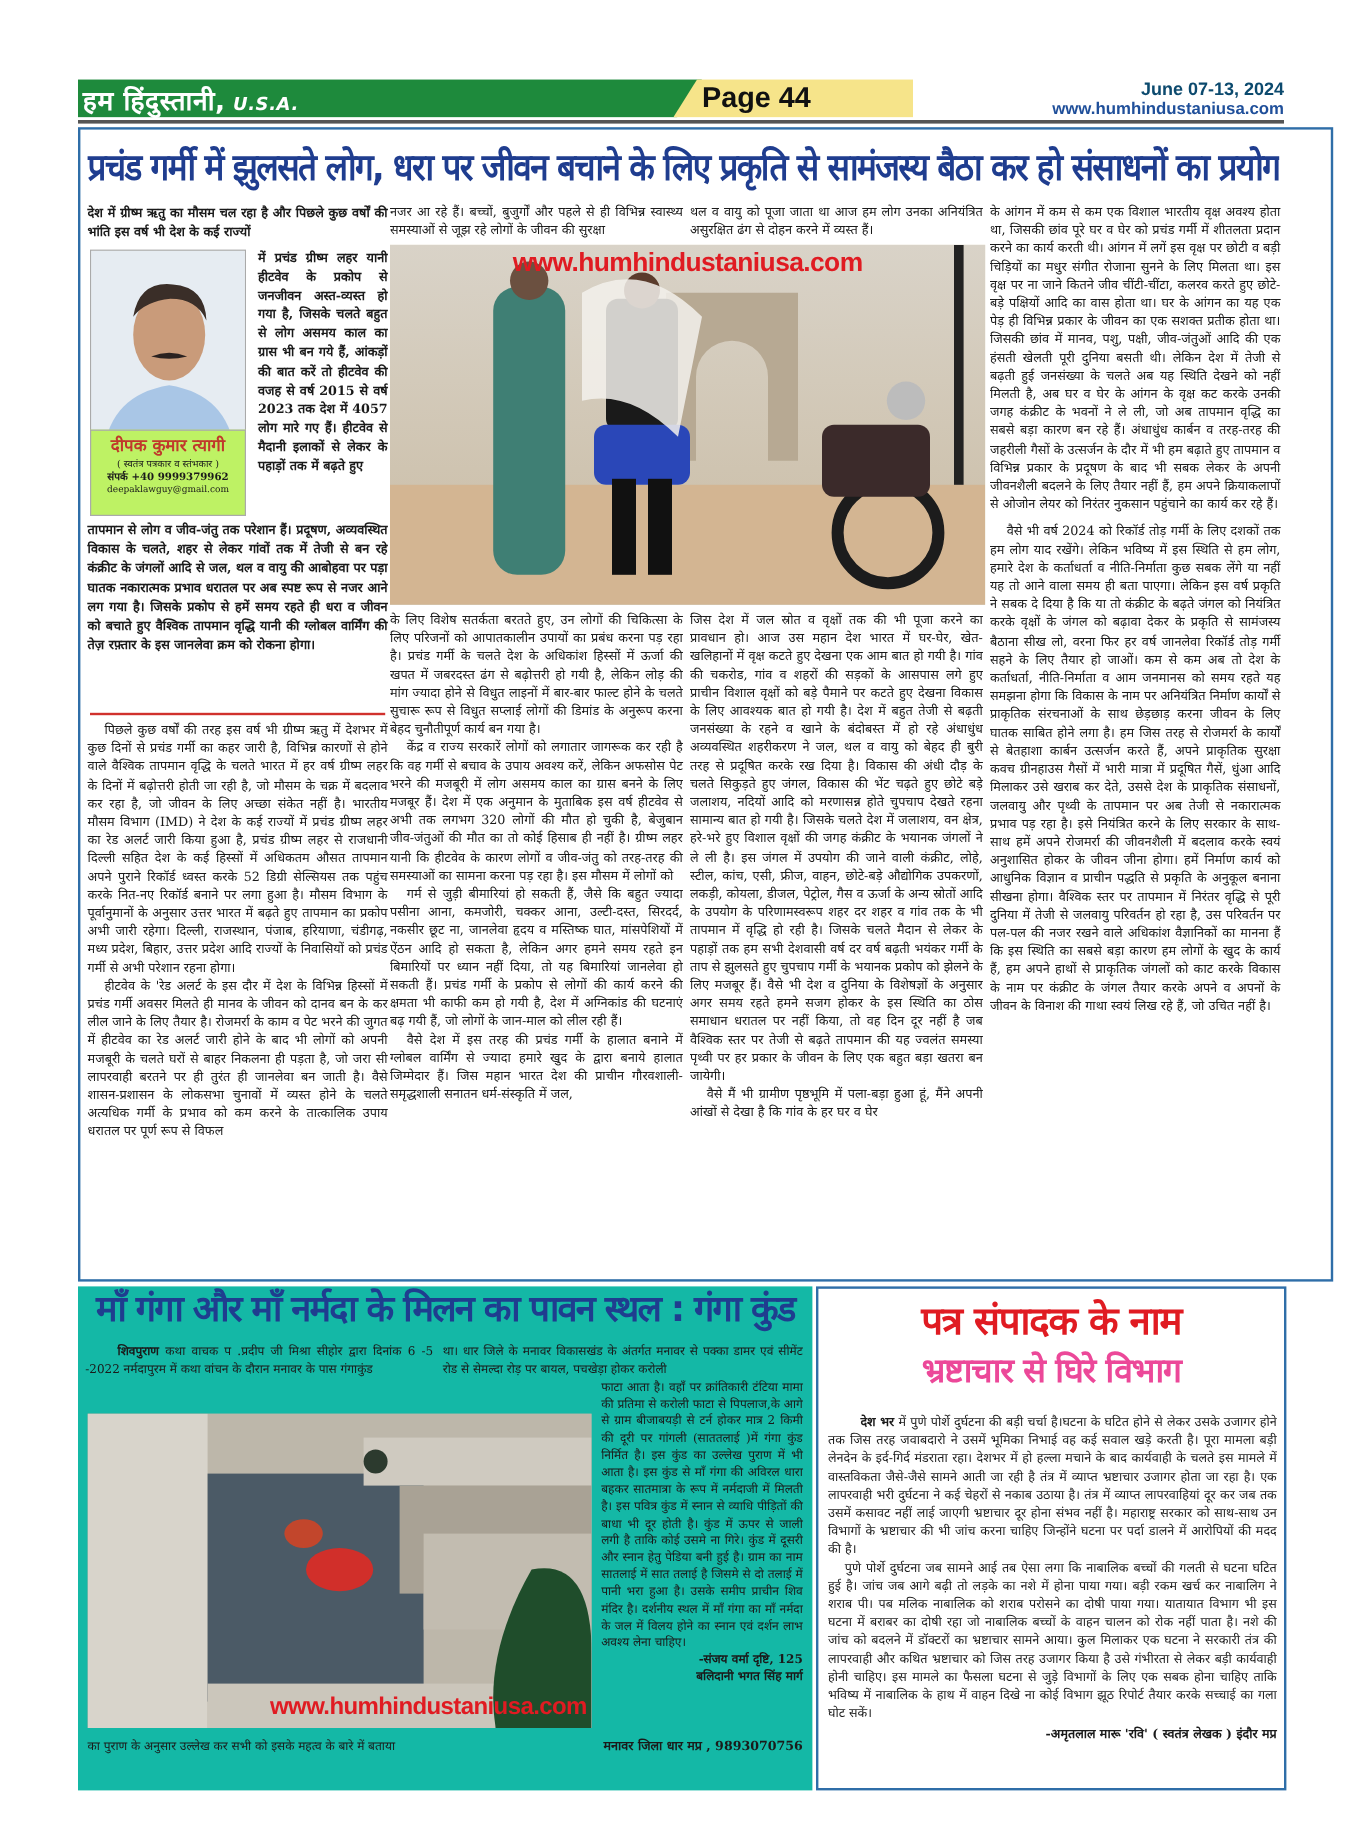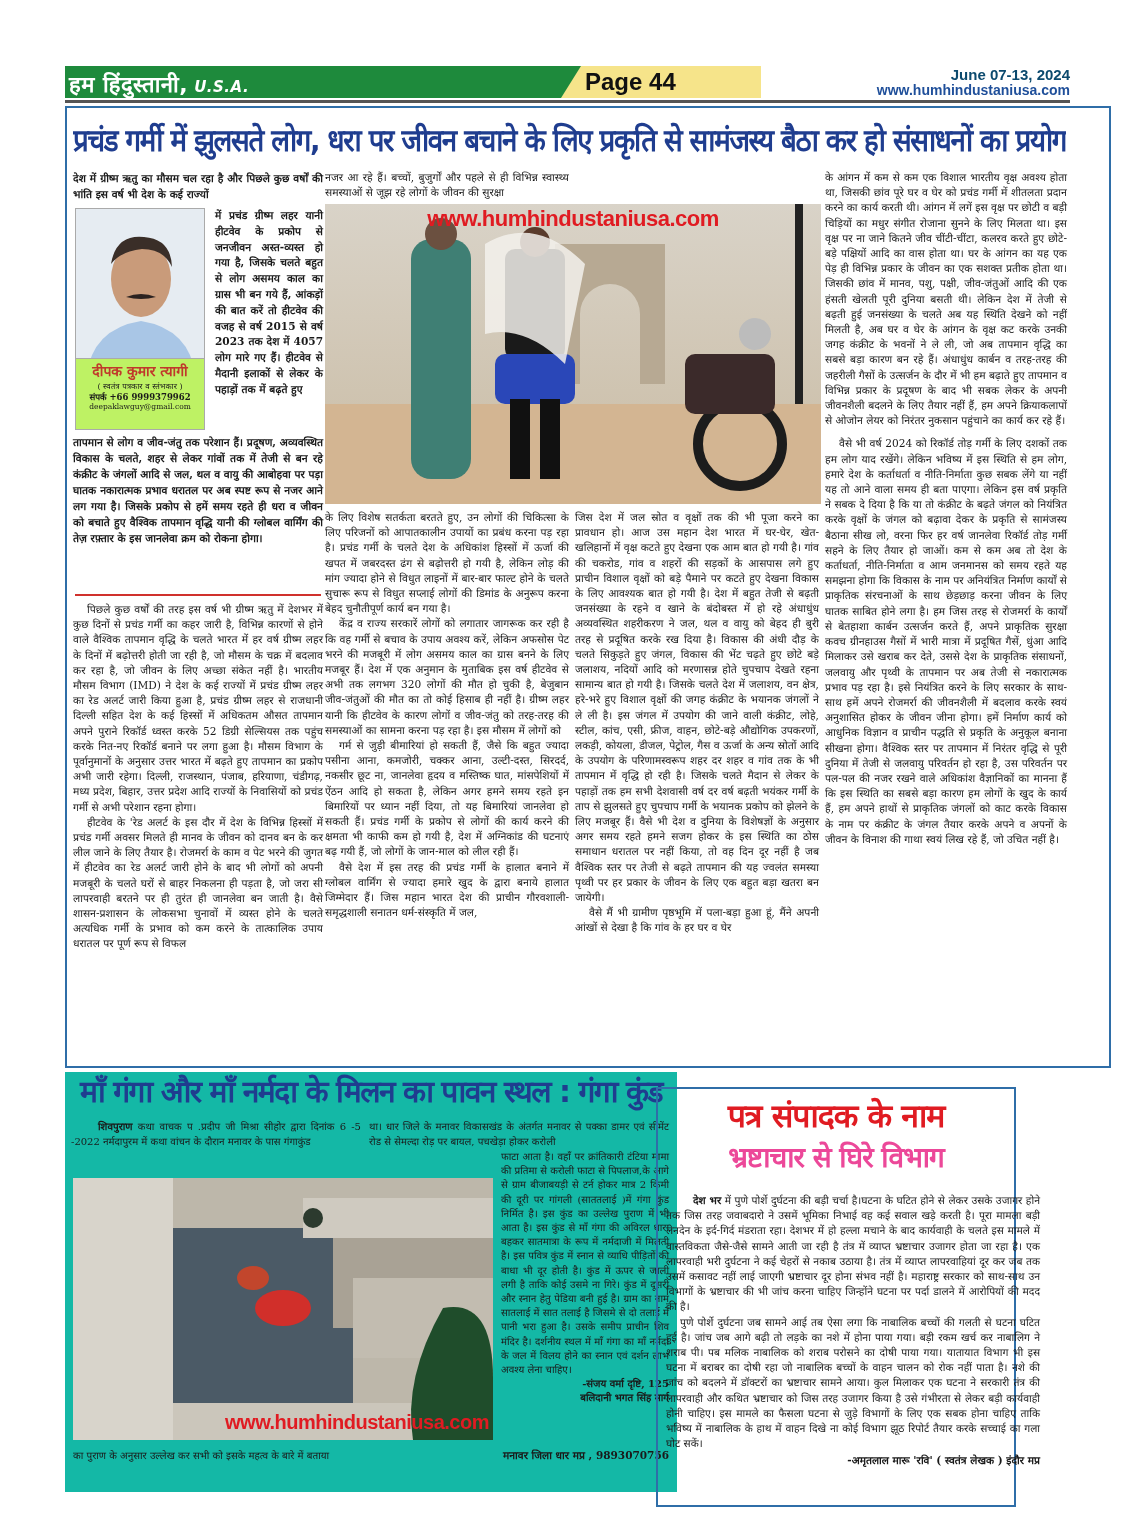--- a/index.html
+++ b/index.html
@@ -51,21 +51,21 @@
 
   
   .ganga-box { position: absolute; left: 65px; top: 1072px; width: 612px; height: 420px; background: #14b8a6; }
   .ganga-headline { position: absolute; left: 0; top: 0; width: 612px; height: 44px; font-family: "DejaVu Sans", sans-serif;
     font-weight: bold; font-size: 30px; line-height: 40px; color: #1f3d8f; letter-spacing: -1.5px; white-space: nowrap; overflow: hidden; text-align: center; }
   .ganga-photo { position: absolute; left: 8px; top: 106px; width: 420px; height: 262px; overflow: hidden; background: #b9b4a8; }
   .ganga-photo-url { position: absolute; right: 4px; bottom: 6px; font-family: "Liberation Sans", sans-serif; font-weight: bold;
     color: #e01b22; font-size: 20px; letter-spacing: -0.5px; }
 
   
-  .letters-box { position: absolute; left: 656px; top: 1072px; width: 360px; height: 420px; border: 2px solid #2f6ea8; margin-top: 15px; }
+  .letters-box { position: absolute; left: 680px; top: 1072px; width: 392px; height: 420px; border: 2px solid #2f6ea8; }
   .letters-title { position: absolute; left: 0; top: 4px; width: 100%; text-align: center; font-family: "DejaVu Sans", sans-serif;
     font-weight: bold; font-size: 32px; color: #e01b22; letter-spacing: -1px; }
   .letters-subtitle { position: absolute; left: 0; top: 48px; width: 100%; text-align: center; font-family: "DejaVu Sans", sans-serif;
     font-weight: bold; font-size: 28px; color: #ec4899; letter-spacing: -1px; }
 
   .sig { text-align: right; font-weight: bold; }
 </style>
 </head>
 <body>
 
@@ -90,34 +90,37 @@
       <rect width="130" height="170" fill="#e6ecf2"></rect>
       <path d="M10 170 Q15 120 65 112 Q115 120 120 170 Z" fill="#a9c6e6"></path>
       <ellipse cx="65" cy="70" rx="30" ry="38" fill="#c99b7a"></ellipse>
       <path d="M35 55 Q40 25 68 28 Q95 30 96 58 Q88 40 66 40 Q45 42 35 55 Z" fill="#3a2e28"></path>
       <path d="M50 88 Q65 82 80 88 Q65 92 50 88 Z" fill="#2b2220"></path>
     </svg>
   </div>
   <div class="author-card">
     <div class="author-name">दीपक कुमार त्यागी</div>
     <div class="author-role">( स्वतंत्र पत्रकार व स्तंभकार )</div>
-    <div class="author-phone">संपर्क +66 9999379962</div>
+    <div class="author-phone">संपर्क +40 9999379962</div>
     <div class="author-email">deepaklawguy@gmail.com</div>
   </div>
   <div class="intro-wrap-right">में प्रचंड ग्रीष्म लहर यानी हीटवेव के प्रकोप से जनजीवन अस्त-व्यस्त हो गया है, जिसके चलते बहुत से लोग असमय काल का ग्रास भी बन गये हैं, आंकड़ों की बात करें तो हीटवेव की वजह से वर्ष 2015 से वर्ष 2023 तक देश में 4057 लोग मारे गए हैं। हीटवेव से मैदानी इलाकों से लेकर के पहाड़ों तक में बढ़ते हुए</div>
   <div class="intro-bottom">तापमान से लोग व जीव-जंतु तक परेशान हैं। प्रदूषण, अव्यवस्थित विकास के चलते, शहर से लेकर गांवों तक में तेजी से बन रहे कंक्रीट के जंगलों आदि से जल, थल व वायु की आबोहवा पर पड़ा घातक नकारात्मक प्रभाव धरातल पर अब स्पष्ट रूप से नजर आने लग गया है। जिसके प्रकोप से हमें समय रहते ही धरा व जीवन को बचाते हुए वैश्विक तापमान वृद्धि यानी की ग्लोबल वार्मिंग की तेज़ रफ़्तार के इस जानलेवा क्रम को रोकना होगा।</div>
   <div class="red-rule"></div>
 
   <div class="col" style="left:6px; top:494px; width:250px;">
     <p>पिछले कुछ वर्षों की तरह इस वर्ष भी ग्रीष्म ऋतु में देशभर में कुछ दिनों से प्रचंड गर्मी का कहर जारी है, विभिन्न कारणों से होने वाले वैश्विक तापमान वृद्धि के चलते भारत में हर वर्ष ग्रीष्म लहर के दिनों में बढ़ोत्तरी होती जा रही है, जो मौसम के चक्र में बदलाव कर रहा है, जो जीवन के लिए अच्छा संकेत नहीं है। भारतीय मौसम विभाग (IMD) ने देश के कई राज्यों में प्रचंड ग्रीष्म लहर का रेड अलर्ट जारी किया हुआ है, प्रचंड ग्रीष्म लहर से राजधानी दिल्ली सहित देश के कई हिस्सों में अधिकतम औसत तापमान अपने पुराने रिकॉर्ड ध्वस्त करके 52 डिग्री सेल्सियस तक पहुंच करके नित-नए रिकॉर्ड बनाने पर लगा हुआ है। मौसम विभाग के पूर्वानुमानों के अनुसार उत्तर भारत में बढ़ते हुए तापमान का प्रकोप अभी जारी रहेगा। दिल्ली, राजस्थान, पंजाब, हरियाणा, चंडीगढ़, मध्य प्रदेश, बिहार, उत्तर प्रदेश आदि राज्यों के निवासियों को प्रचंड गर्मी से अभी परेशान रहना होगा।</p>
     <p>हीटवेव के 'रेड अलर्ट के इस दौर में देश के विभिन्न हिस्सों में प्रचंड गर्मी अवसर मिलते ही मानव के जीवन को दानव बन के कर लील जाने के लिए तैयार है। रोजमर्रा के काम व पेट भरने की जुगत में हीटवेव का रेड अलर्ट जारी होने के बाद भी लोगों को अपनी मजबूरी के चलते घरों से बाहर निकलना ही पड़ता है, जो जरा सी लापरवाही बरतने पर ही तुरंत ही जानलेवा बन जाती है। वैसे शासन-प्रशासन के लोकसभा चुनावों में व्यस्त होने के चलते अत्यधिक गर्मी के प्रभाव को कम करने के तात्कालिक उपाय धरातल पर पूर्ण रूप से विफल</p>
   </div>
 
   <div class="col" style="left:258px; top:62px; width:244px;">
     <p class="noindent">नजर आ रहे हैं। बच्चों, बुजुर्गों और पहले से ही विभिन्न स्वास्थ्य समस्याओं से जूझ रहे लोगों के जीवन की सुरक्षा</p>
+  </div>
+  <div class="col" style="left:508px; top:62px; width:244px;">
+    <p class="noindent">थल व वायु को पूजा जाता था आज हम लोग उनका अनियंत्रित असुरक्षित ढंग से दोहन करने में व्यस्त हैं।</p>
   </div>
 
   <div class="hero-photo">
     <svg width="496" height="300" viewBox="0 0 496 300">
       <defs>
         <linearGradient id="sky" x1="0" y1="0" x2="0" y2="1">
           <stop offset="0" stop-color="#d9d3c8"></stop>
             <stop offset="1" stop-color="#c9bba3"></stop>
         </linearGradient>
       </defs>

